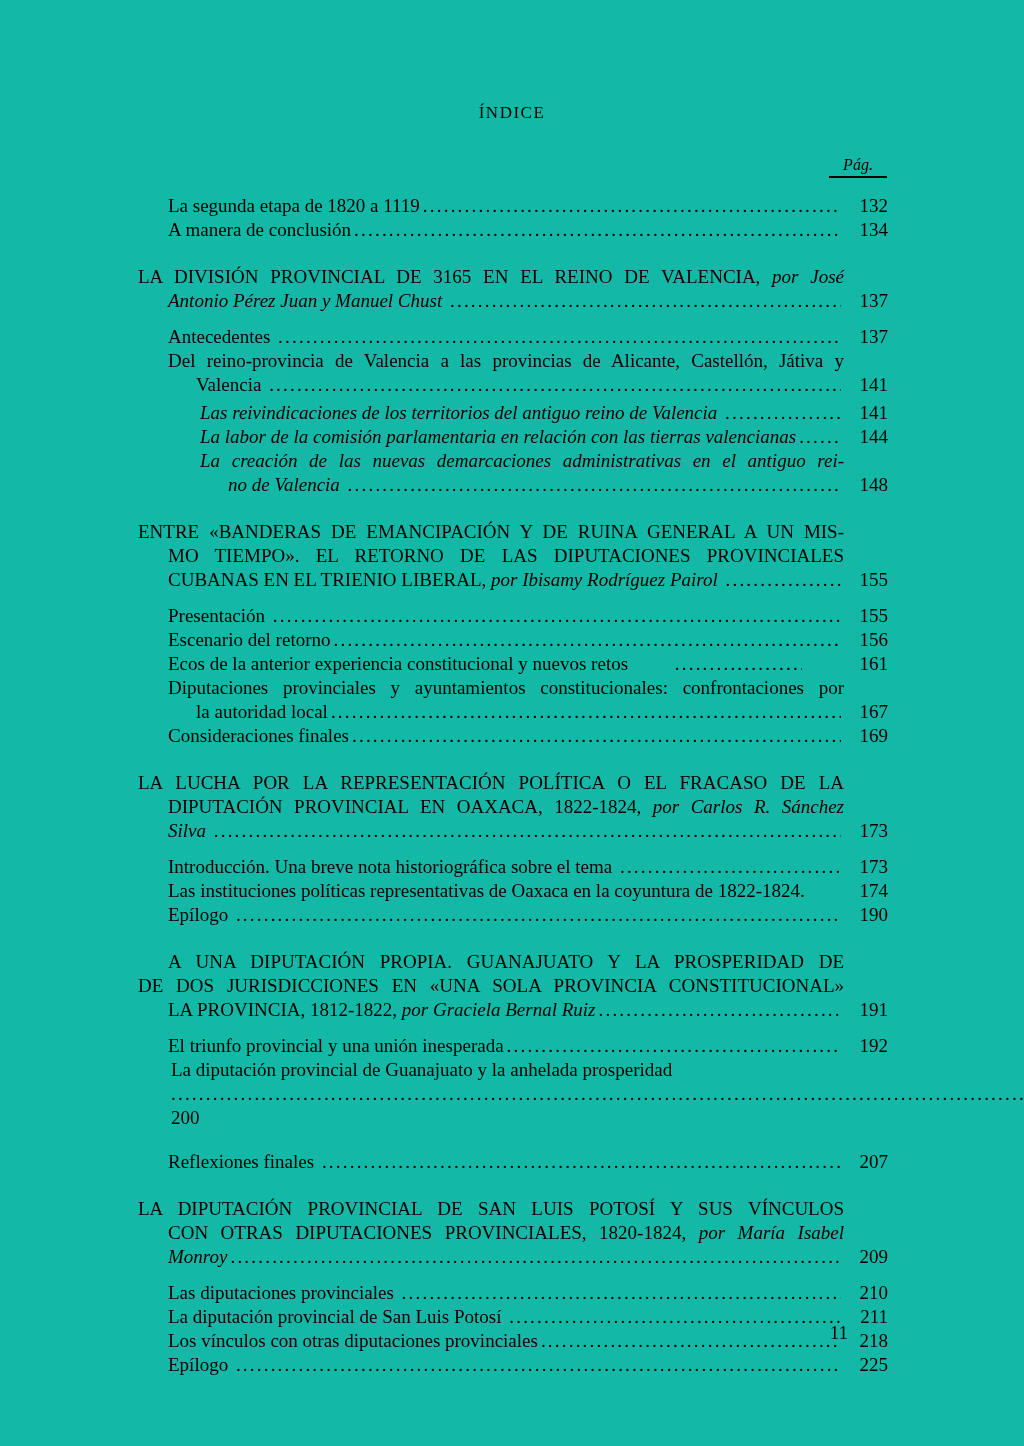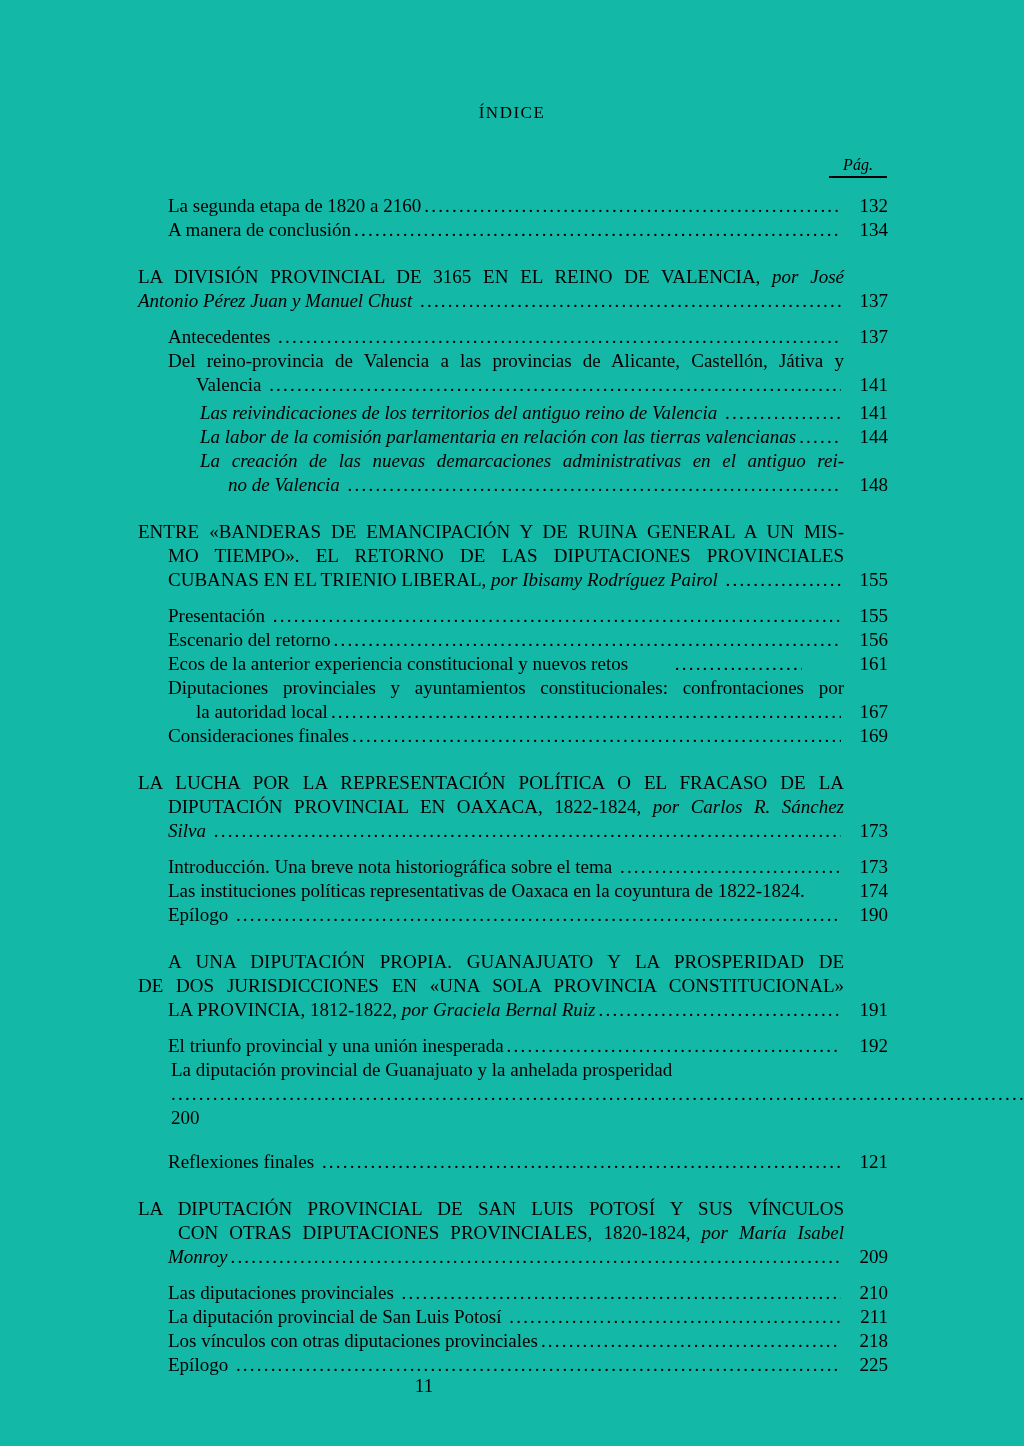--- a/index.html
+++ b/index.html
@@ -56,50 +56,50 @@
     letter-spacing: 2.2px;
     margin: 0 3px;
   }
   .dots::after {
     content: "........................................................................................................................................";
   }
   .dots.empty::after { content: ""; }
   .pgnum { flex: 0 0 44px; text-align: right; white-space: nowrap; }
   .footer-num {
     position: absolute;
-    top: 1375px; left: 0;
+    top: 1322px; left: 0;
     width: 848px;
-    text-align: center;
+    text-align: right;
     font-size: 19px;
   }
 </style>
 </head>
 <body>
 
 <div class="sheet">
   <div class="heading">ÍNDICE</div>
   <div class="pag-header">Pág.</div>
   <div class="toc">
       <div class="entry gap-none">
         <div class="line haspage" style="margin-left: 30px;">
-          <span class="txt"><span>La segunda etapa de 1820 a 2160</span></span>
+          <span class="txt"><span>La segunda etapa de 1820 a 1119</span></span>
           <span class="dots"></span>
           <span class="pgnum">132</span>
         </div>
       </div>
       <div class="entry gap-none">
         <div class="line haspage" style="margin-left: 30px;">
           <span class="txt"><span>A manera de conclusión</span></span>
           <span class="dots"></span>
           <span class="pgnum">134</span>
         </div>
       </div>
       <div class="entry gap-section">
         <div class="line just" style="margin-left: 0px;"><span class="txt"><span>LA DIVISIÓN PROVINCIAL DE 3165 EN EL REINO DE VALENCIA, </span><span class="it">por José</span></span></div>
-        <div class="line haspage" style="">
+        <div class="line haspage" style="margin-left: 30px;">
           <span class="txt"><span class="it">Antonio Pérez Juan y Manuel Chust </span></span>
           <span class="dots"></span>
           <span class="pgnum">137</span>
         </div>
       </div>
       <div class="entry gap-sub">
         <div class="line haspage" style="margin-left: 30px;">
           <span class="txt"><span>Antecedentes </span></span>
           <span class="dots"></span>
           <span class="pgnum">137</span>
@@ -230,26 +230,26 @@
         <div class="line haspage" style="margin-left: 30px; flex-direction: column;">
           <span class="txt"><span>La diputación provincial de Guanajuato y la anhelada prosperidad </span></span>
           <span class="dots"></span>
           <span class="pgnum">200</span>
         </div>
       </div>
       <div class="entry gap-none">
         <div class="line haspage" style="margin-left: 30px;">
           <span class="txt"><span>Reflexiones finales </span></span>
           <span class="dots"></span>
-          <span class="pgnum">121</span>
+          <span class="pgnum">207</span>
         </div>
       </div>
       <div class="entry gap-section">
         <div class="line just" style="margin-left: 0px;"><span class="txt"><span>LA DIPUTACIÓN PROVINCIAL DE SAN LUIS POTOSÍ Y SUS VÍNCULOS</span></span></div>
-        <div class="line just" style="margin-left: 40px;"><span class="txt"><span>CON OTRAS DIPUTACIONES PROVINCIALES, 1820-1824, </span><span class="it">por María Isabel</span></span></div>
+        <div class="line just" style="margin-left: 30px;"><span class="txt"><span>CON OTRAS DIPUTACIONES PROVINCIALES, 1820-1824, </span><span class="it">por María Isabel</span></span></div>
         <div class="line haspage" style="margin-left: 30px;">
           <span class="txt"><span class="it">Monroy</span></span>
           <span class="dots"></span>
           <span class="pgnum">209</span>
         </div>
       </div>
       <div class="entry gap-sub">
         <div class="line haspage" style="margin-left: 30px; justify-content: center;">
           <span class="txt"><span>Las diputaciones provinciales </span></span>
           <span class="dots"></span>

